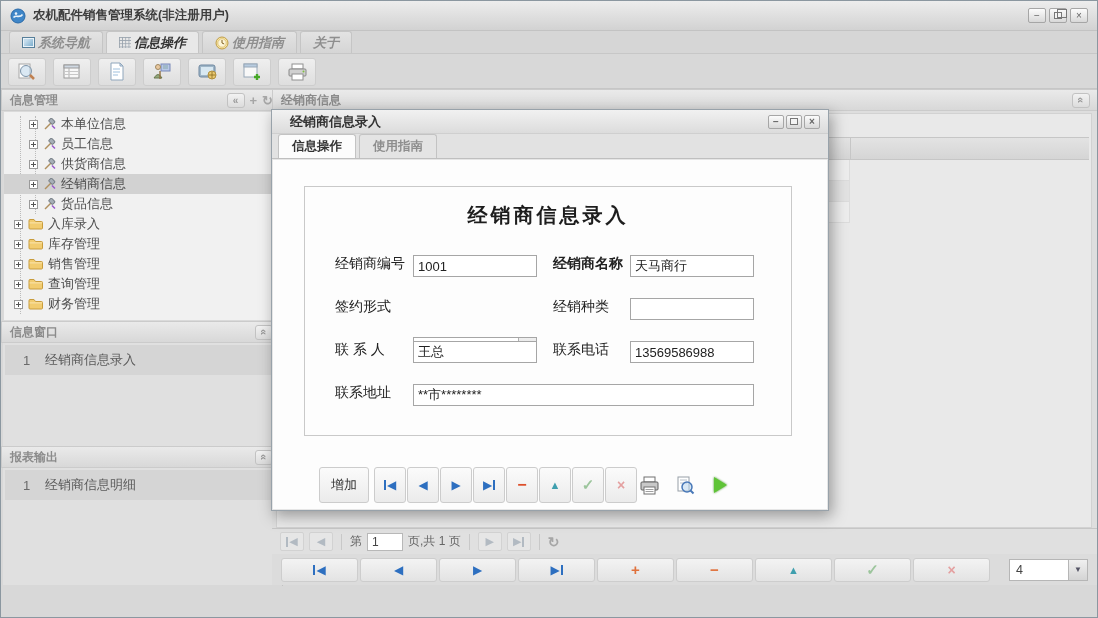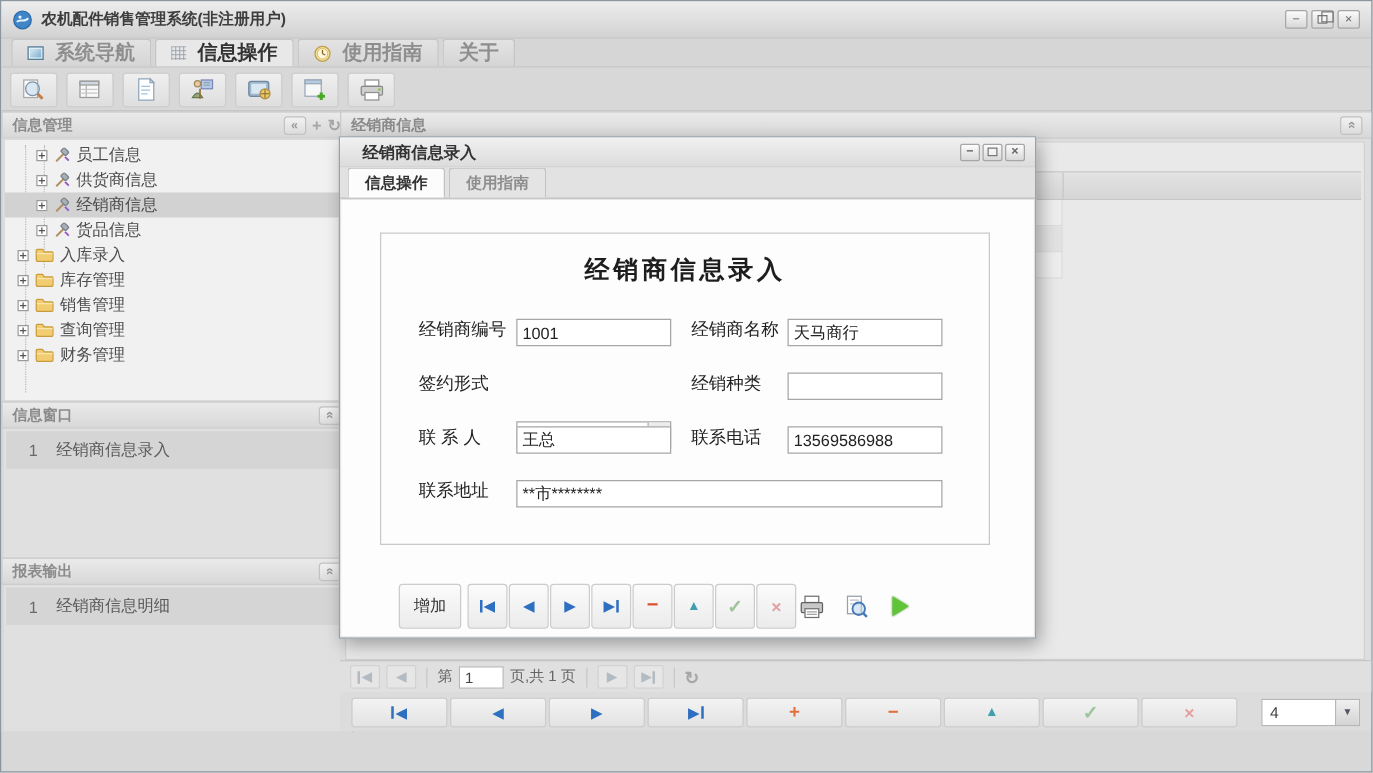--- a/index.html
+++ b/index.html
@@ -17,23 +17,23 @@
   .win-controls { margin-left:auto; display:flex; gap:3px; }
   .wbtn { width:18px; height:15px; border:1px solid #a6a6a6; border-radius:2px;
     background:linear-gradient(#fcfcfc,#d8d8d8); display:flex; align-items:center;
     justify-content:center; font-size:10px; color:#666; cursor:default; }
   .restore-sq { position:relative; width:8px; height:7px; border:1px solid #777; background:#f4f4f4; }
   .restore-sq::before { content:""; position:absolute; left:2px; top:-4px; width:8px; height:7px;
     border:1px solid #777; background:transparent; }
   
   .menubar { position:absolute; left:0; top:30px; right:0; height:23px; background:#d6d6d6;
     border-bottom:1px solid #c7c7c7; display:flex; align-items:flex-end; padding-left:8px; gap:3px; }
-  .mtab { height:22px; display:flex; align-items:center; gap:9px; padding:0 12px;
+  .mtab { height:22px; display:flex; align-items:center; gap:3px; padding:0 12px;
     border:1px solid #c5c5c5; border-bottom:none; border-radius:3px 3px 0 0;
-    background:linear-gradient(#e3e3e3,#d5d5d5); font-size:16px; font-weight:bold; color:#8e8e8e; }
+    background:linear-gradient(#e3e3e3,#d5d5d5); font-size:13px; font-weight:bold; color:#8e8e8e;font-style:italic; }
   .mtab.active { background:#e8e8e8; color:#333; }
   .navsq { width:13px; height:11px; background:linear-gradient(135deg,#c4dcec 30%,#6fa6c8);
     border:1px solid #577f9a; box-shadow:inset 0 0 0 1px #eaf3f9; }
   .gridic { width:12px; height:11px;
     background-image:linear-gradient(#9aa4ae 1px,transparent 1px),linear-gradient(90deg,#9aa4ae 1px,transparent 1px);
     background-size:3.2px 3.2px; }
   
   .toolbar { position:absolute; left:0; top:54px; right:0; height:34px; background:#d8d8d8;
     border-bottom:1px solid #c6c6c6; display:flex; align-items:center; padding-left:7px; gap:7px; }
   .tbtn { width:38px; height:28px; border:1px solid #cdcdcd; border-radius:3px;
@@ -290,20 +290,31 @@
       <div class="treeline" style="left:31px; top:4px; height:98px;"></div>
       <div class="trow sub">
         <span class="expander"></span>
         <span class="ticon">
             <svg width="13" height="13">
               <line x1="2" y1="11" x2="8" y2="5" stroke="#b09060" stroke-width="1.5"></line>
               <rect x="6" y="1.5" width="5.5" height="4" rx="1" transform="rotate(45 9 3.5)" fill="#a8b0b8" stroke="#788088"></rect>
               <line x1="9" y1="7.5" x2="12" y2="10.5" stroke="#9858c8" stroke-width="1.5"></line>
             </svg>
           </span>
+        <span>本单位信息</span>
+      </div>
+      <div class="trow sub">
+        <span class="expander"></span>
+        <span class="ticon">
+            <svg width="13" height="13">
+              <line x1="2" y1="11" x2="8" y2="5" stroke="#b09060" stroke-width="1.5"></line>
+              <rect x="6" y="1.5" width="5.5" height="4" rx="1" transform="rotate(45 9 3.5)" fill="#a8b0b8" stroke="#788088"></rect>
+              <line x1="9" y1="7.5" x2="12" y2="10.5" stroke="#9858c8" stroke-width="1.5"></line>
+            </svg>
+          </span>
         <span>员工信息</span>
       </div>
       <div class="trow sub">
         <span class="expander"></span>
         <span class="ticon">
             <svg width="13" height="13">
               <line x1="2" y1="11" x2="8" y2="5" stroke="#b09060" stroke-width="1.5"></line>
               <rect x="6" y="1.5" width="5.5" height="4" rx="1" transform="rotate(45 9 3.5)" fill="#a8b0b8" stroke="#788088"></rect>
               <line x1="9" y1="7.5" x2="12" y2="10.5" stroke="#9858c8" stroke-width="1.5"></line>
             </svg>
@@ -531,21 +542,21 @@
           <span>使用指南</span>
         </div>
     </div>
     <div class="dcontent">
       <div class="formbox">
         <div class="ftitle">经销商信息录入</div>
         <div class="frow" style="left:30px; top:68px;">
           <span class="flabel">经销商编号</span>
         </div>
         <input class="finput" style="position: absolute; left: 108px; top: 68px; width: 124px;" value="1001">
-        <div class="frow" style="left:248px; top:68px;">
+        <div class="frow" style="left:248px; top:68px;font-weight:bold;">
           <span class="flabel">经销商名称</span>
         </div>
         <input class="finput" style="position: absolute; left: 325px; top: 68px; width: 124px;" value="天马商行">
 
         <div class="frow" style="left:30px; top:111px;">
           <span class="flabel">签约形式</span>
         </div>
         <div class="fsel" style="position:absolute; left:108px; top:111px;">
           <span class="val">长期</span>
           <span class="abtn">

